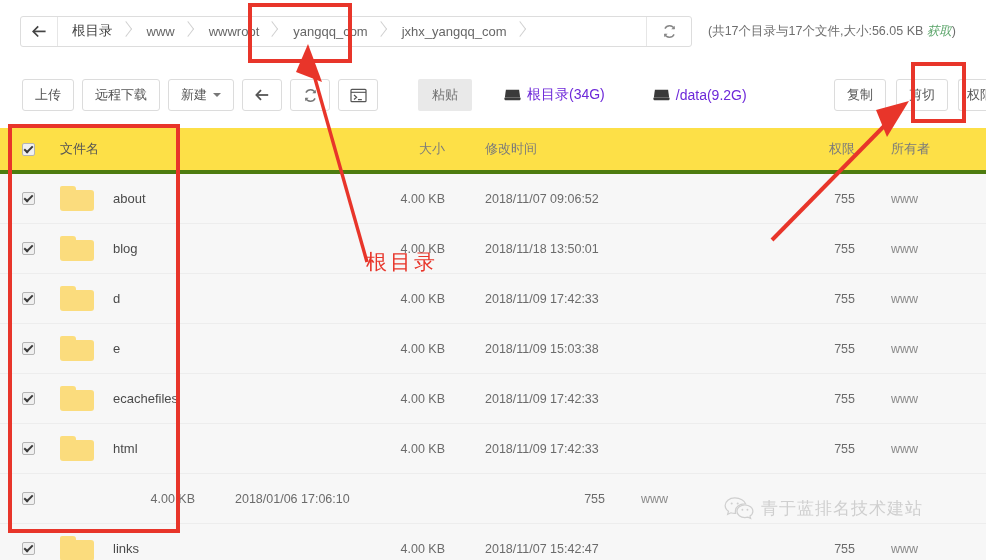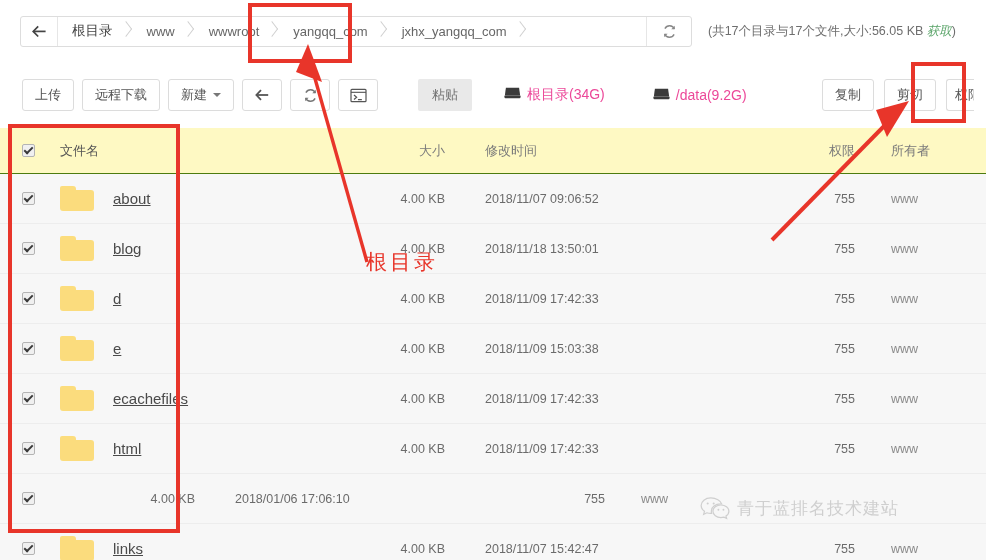--- a/index.html
+++ b/index.html
@@ -56,37 +56,37 @@
     border:1px solid #dcdcdc;border-radius:3px;background:#fff;
     display:flex;align-items:center;justify-content:center;
     font-size:13px;color:#555;box-sizing:border-box;white-space:nowrap;
   }
   .btn.first{margin-left:22px;}
   .btn.icon{padding:0;width:40px;}
   .btn.flat{border:none;background:#e9e9e9;color:#6f6f6f;border-radius:2px;padding:0 14px;margin-left:32px;}
   .caret{margin-left:6px;border-left:4px solid transparent;border-right:4px solid transparent;
          border-top:4px solid #777;display:inline-block;}
   .disk{
-    display:flex;align-items:flex-start;font-size:14px;color:#ec4899;white-space:nowrap;
+    display:flex;align-items:center;font-size:14px;color:#6d28d9;white-space:nowrap;
   }
   .disk.d1{margin-left:24px;}
   .disk.d2{margin-left:48px;}
   .disk .hd{margin-right:6px;display:flex;}
-  .tb-right{margin-left:auto;display:flex;align-items:center;padding-right:12px;}
+  .tb-right{margin-left:auto;display:flex;align-items:center;padding-right:0;}
   .tb-right .btn{margin-right:10px;}
   .tb-right .btn.clipped{margin-right:0;width:28px;min-width:28px;padding:0 0 0 8px;
      justify-content:flex-start;overflow:hidden;border-right:none;border-radius:3px 0 0 3px;}
 
   
   .table{position:absolute;left:0;top:128px;width:986px;}
   .row{
     display:flex;align-items:center;height:50px;
     border-bottom:1px solid #ededed;box-sizing:border-box;
   }
-  .row.head{height:46px;background:#fef9c3;border-bottom:1px solid #4d7c0f;}
+  .row.head{height:46px;background:#fde047;border-bottom:4px solid #4d7c0f;}
   .row.body{background:#f7f7f7;}
   .c-check{width:50px;padding-left:22px;box-sizing:border-box;display:flex;align-items:center;}
   .c-name{width:250px;display:flex;align-items:center;}
   .c-size{width:145px;text-align:right;font-size:12.5px;color:#6b6b6b;}
   .c-time{width:305px;padding-left:40px;box-sizing:border-box;font-size:12.5px;color:#6b6b6b;}
   .c-perm{width:105px;text-align:right;font-size:12.5px;color:#6b6b6b;}
   .c-owner{width:120px;padding-left:36px;box-sizing:border-box;font-size:12.5px;color:#8a8a8a;}
   .row.head .c-size,.row.head .c-time,.row.head .c-perm,.row.head .c-owner{
     font-size:13px;color:#7b7b7b;
   }
@@ -95,26 +95,26 @@
     width:13px;height:13px;border:1px solid #b4b4b4;border-radius:2px;background:#f0f0f0;
     display:flex;align-items:center;justify-content:center;box-sizing:border-box;
   }
   .cb:after{
     content:"";width:7px;height:3px;border-left:2px solid #3a3a3a;border-bottom:2px solid #3a3a3a;
     transform:rotate(-45deg);margin-top:-2px;
   }
   .folder{width:34px;height:25px;position:relative;margin-left:10px;margin-right:19px;flex:none;}
   .folder .tab{position:absolute;left:0;top:0;width:16px;height:5px;background:#fcdd7d;border-radius:2px 3px 0 0;}
   .folder .body{position:absolute;left:0;top:4px;width:34px;height:21px;background:#fbdc7d;border-radius:1px 3px 3px 3px;}
-  .fname{font-size:15px;color:#4a4a4a;text-decoration:underline;}
+  .fname{font-size:13px;color:#4a4a4a;}
   .hname{font-size:13px;color:#555;margin-left:10px;}
 
   
   .watermark{
-    position:absolute;left:700px;top:496px;display:flex;align-items:center;
+    position:absolute;left:724px;top:496px;display:flex;align-items:center;
     color:#cfcfcf;font-size:17px;letter-spacing:1px;pointer-events:none;
   }
   .watermark .wx{margin-right:7px;display:flex;}
 
   
   .anno{position:absolute;pointer-events:none;}
   .redbox{border:4px solid #e8352a;box-sizing:border-box;}
   .rb-crumb{left:248px;top:3px;width:104px;height:60px;}
   .rb-left{left:8px;top:124px;width:172px;height:409px;}
   .rb-cut{left:911px;top:62px;width:55px;height:61px;}

